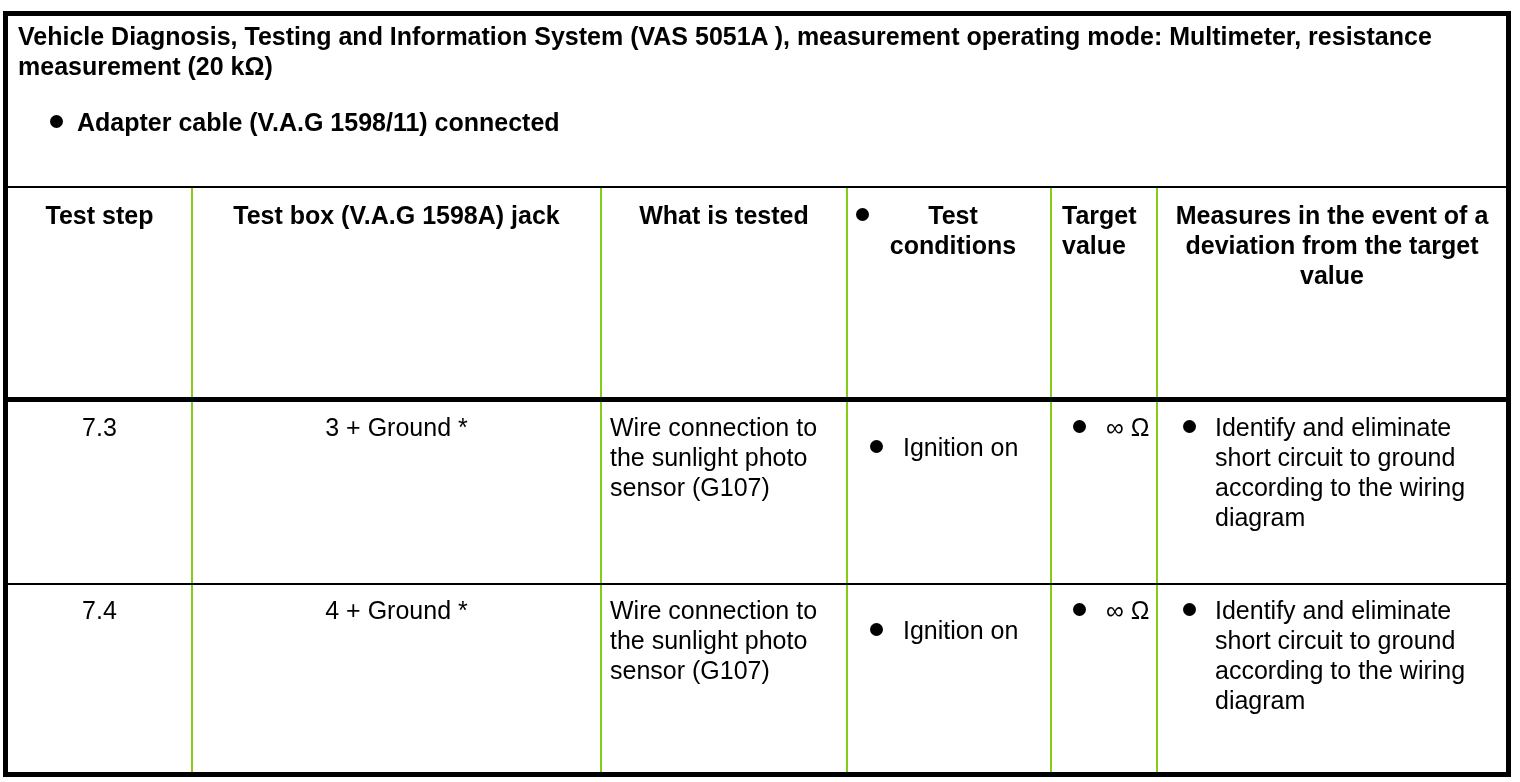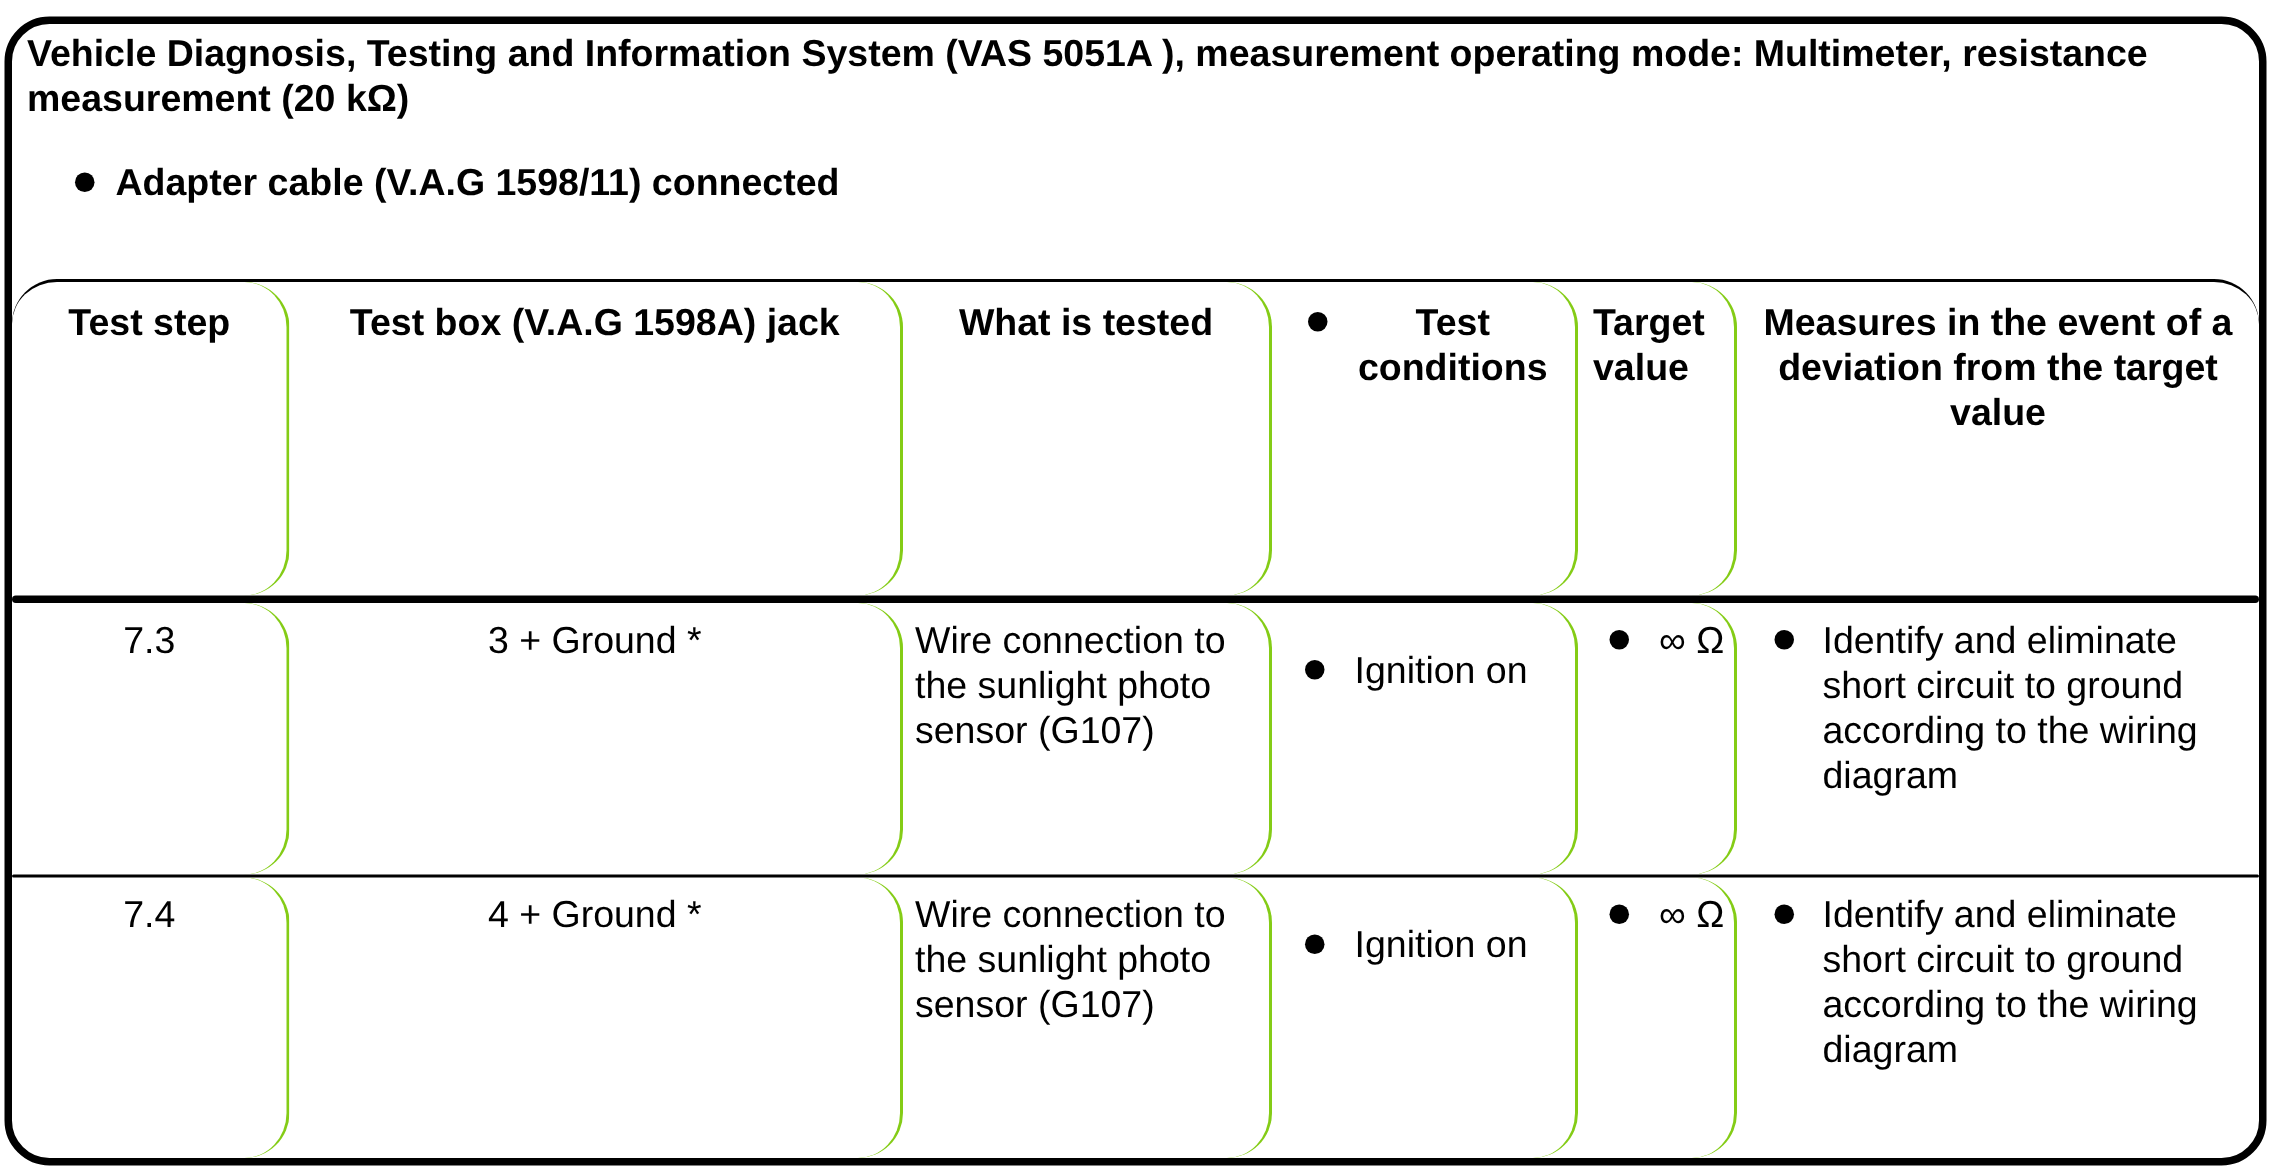--- a/index.html
+++ b/index.html
@@ -1,15 +1,15 @@
 <!DOCTYPE html>
 <html><head>
 <meta charset="utf-8">
 <style>
-  * { margin: 0; padding: 0; box-sizing: border-box; border-radius: 30px; }
+  * { margin: 0; padding: 0; box-sizing: border-box; }
   html, body {
     width: 1520px; height: 782px;
     background: #ffffff;
     font-family: "Liberation Sans", sans-serif;
     color: #000000;
     overflow: hidden;
   }
   .frame {
     position: absolute;
     left: 3px; top: 11px;
@@ -62,21 +62,21 @@
   .trow > .cell { border-right: 2px solid #84cc16; overflow: hidden; }
   .trow > .cell:last-child { border-right: none; }
   .sep { flex: none; background: #000; }
   .sep-thick { height: 5px; }
   .sep-thin { height: 2px; }
 
   .hdr-row { flex: none; height: 209px; font-weight: bold; }
   .hdr-row .cell { padding-top: 12px; text-align: center; }
   .hdr-cond {
     display: flex;
-    flex-direction: column;
+    flex-direction: row;
     align-items: center;
     gap: 25px;
     text-align: center;
   }
   .hdr-cond-item { display: flex; align-items: flex-start; gap: 18px; padding-left: 8px; }
   .hdr-cond-text { width: 132px; text-align: center; }
   .hdr-target { text-align: left !important; padding-left: 10px !important; padding-right: 8px; }
   .hdr-measures { padding-left: 14px !important; padding-right: 14px !important; }
 
   .body-row-1 { flex: none; height: 181px; }

